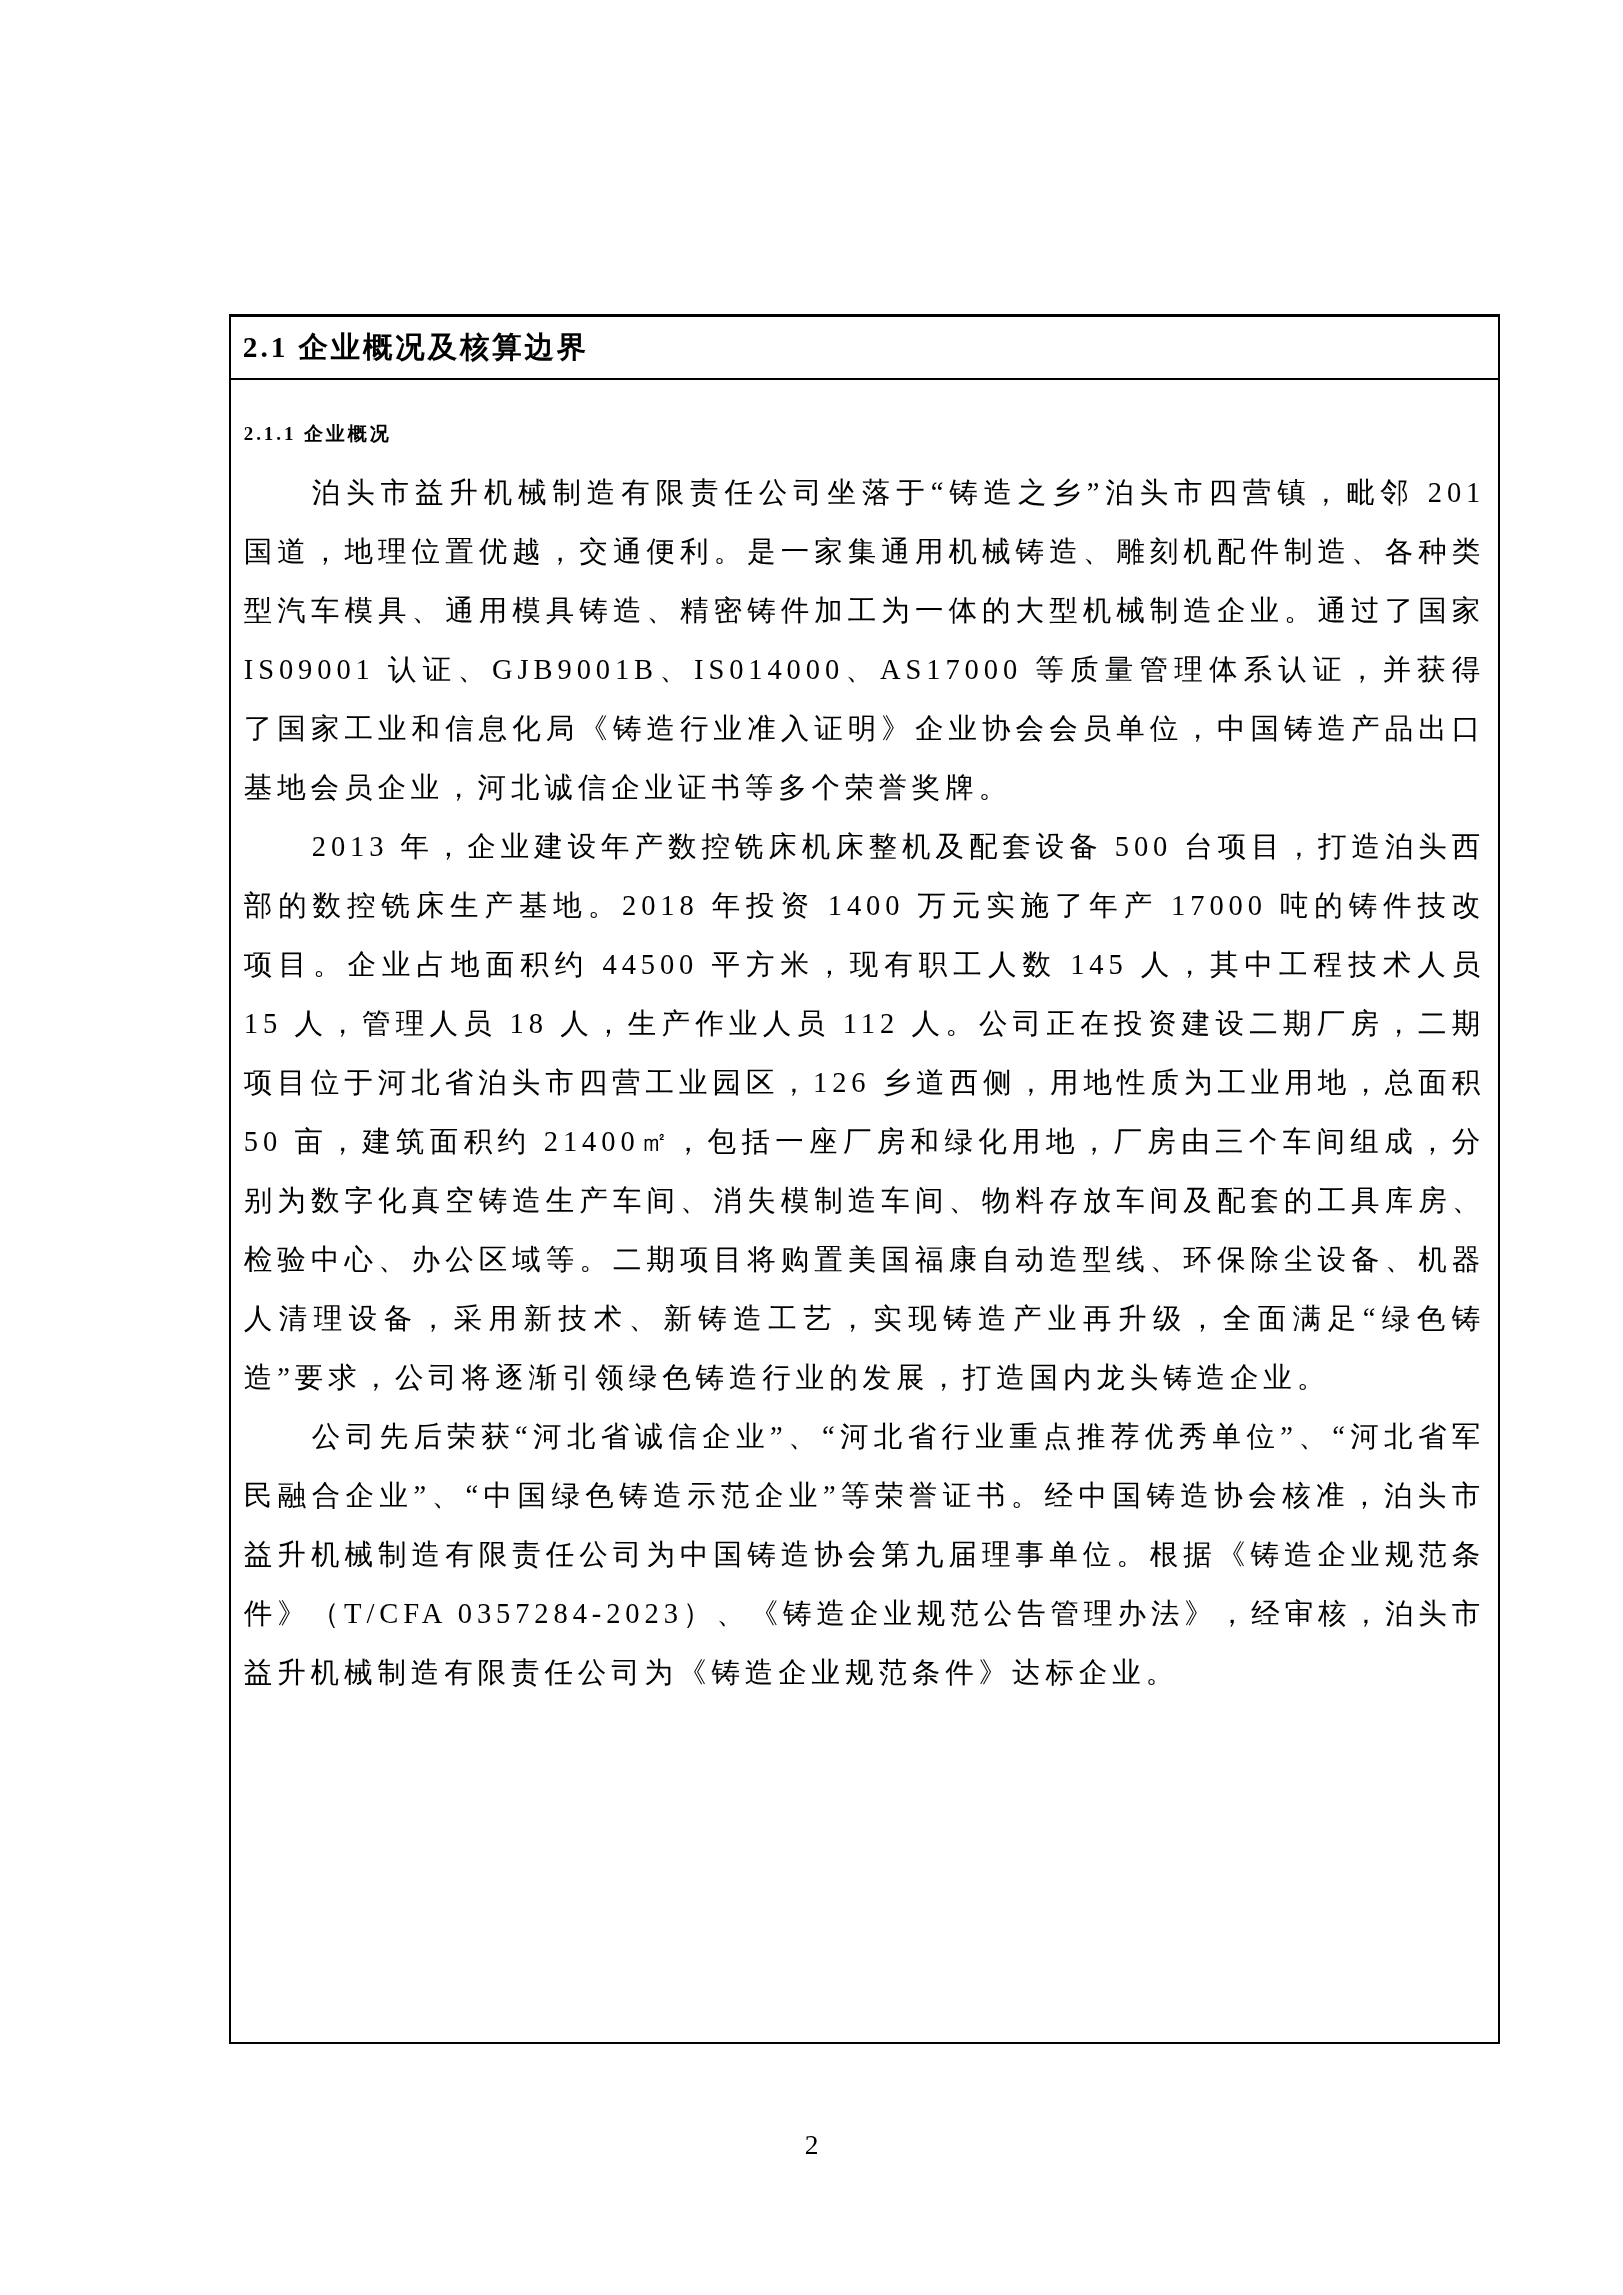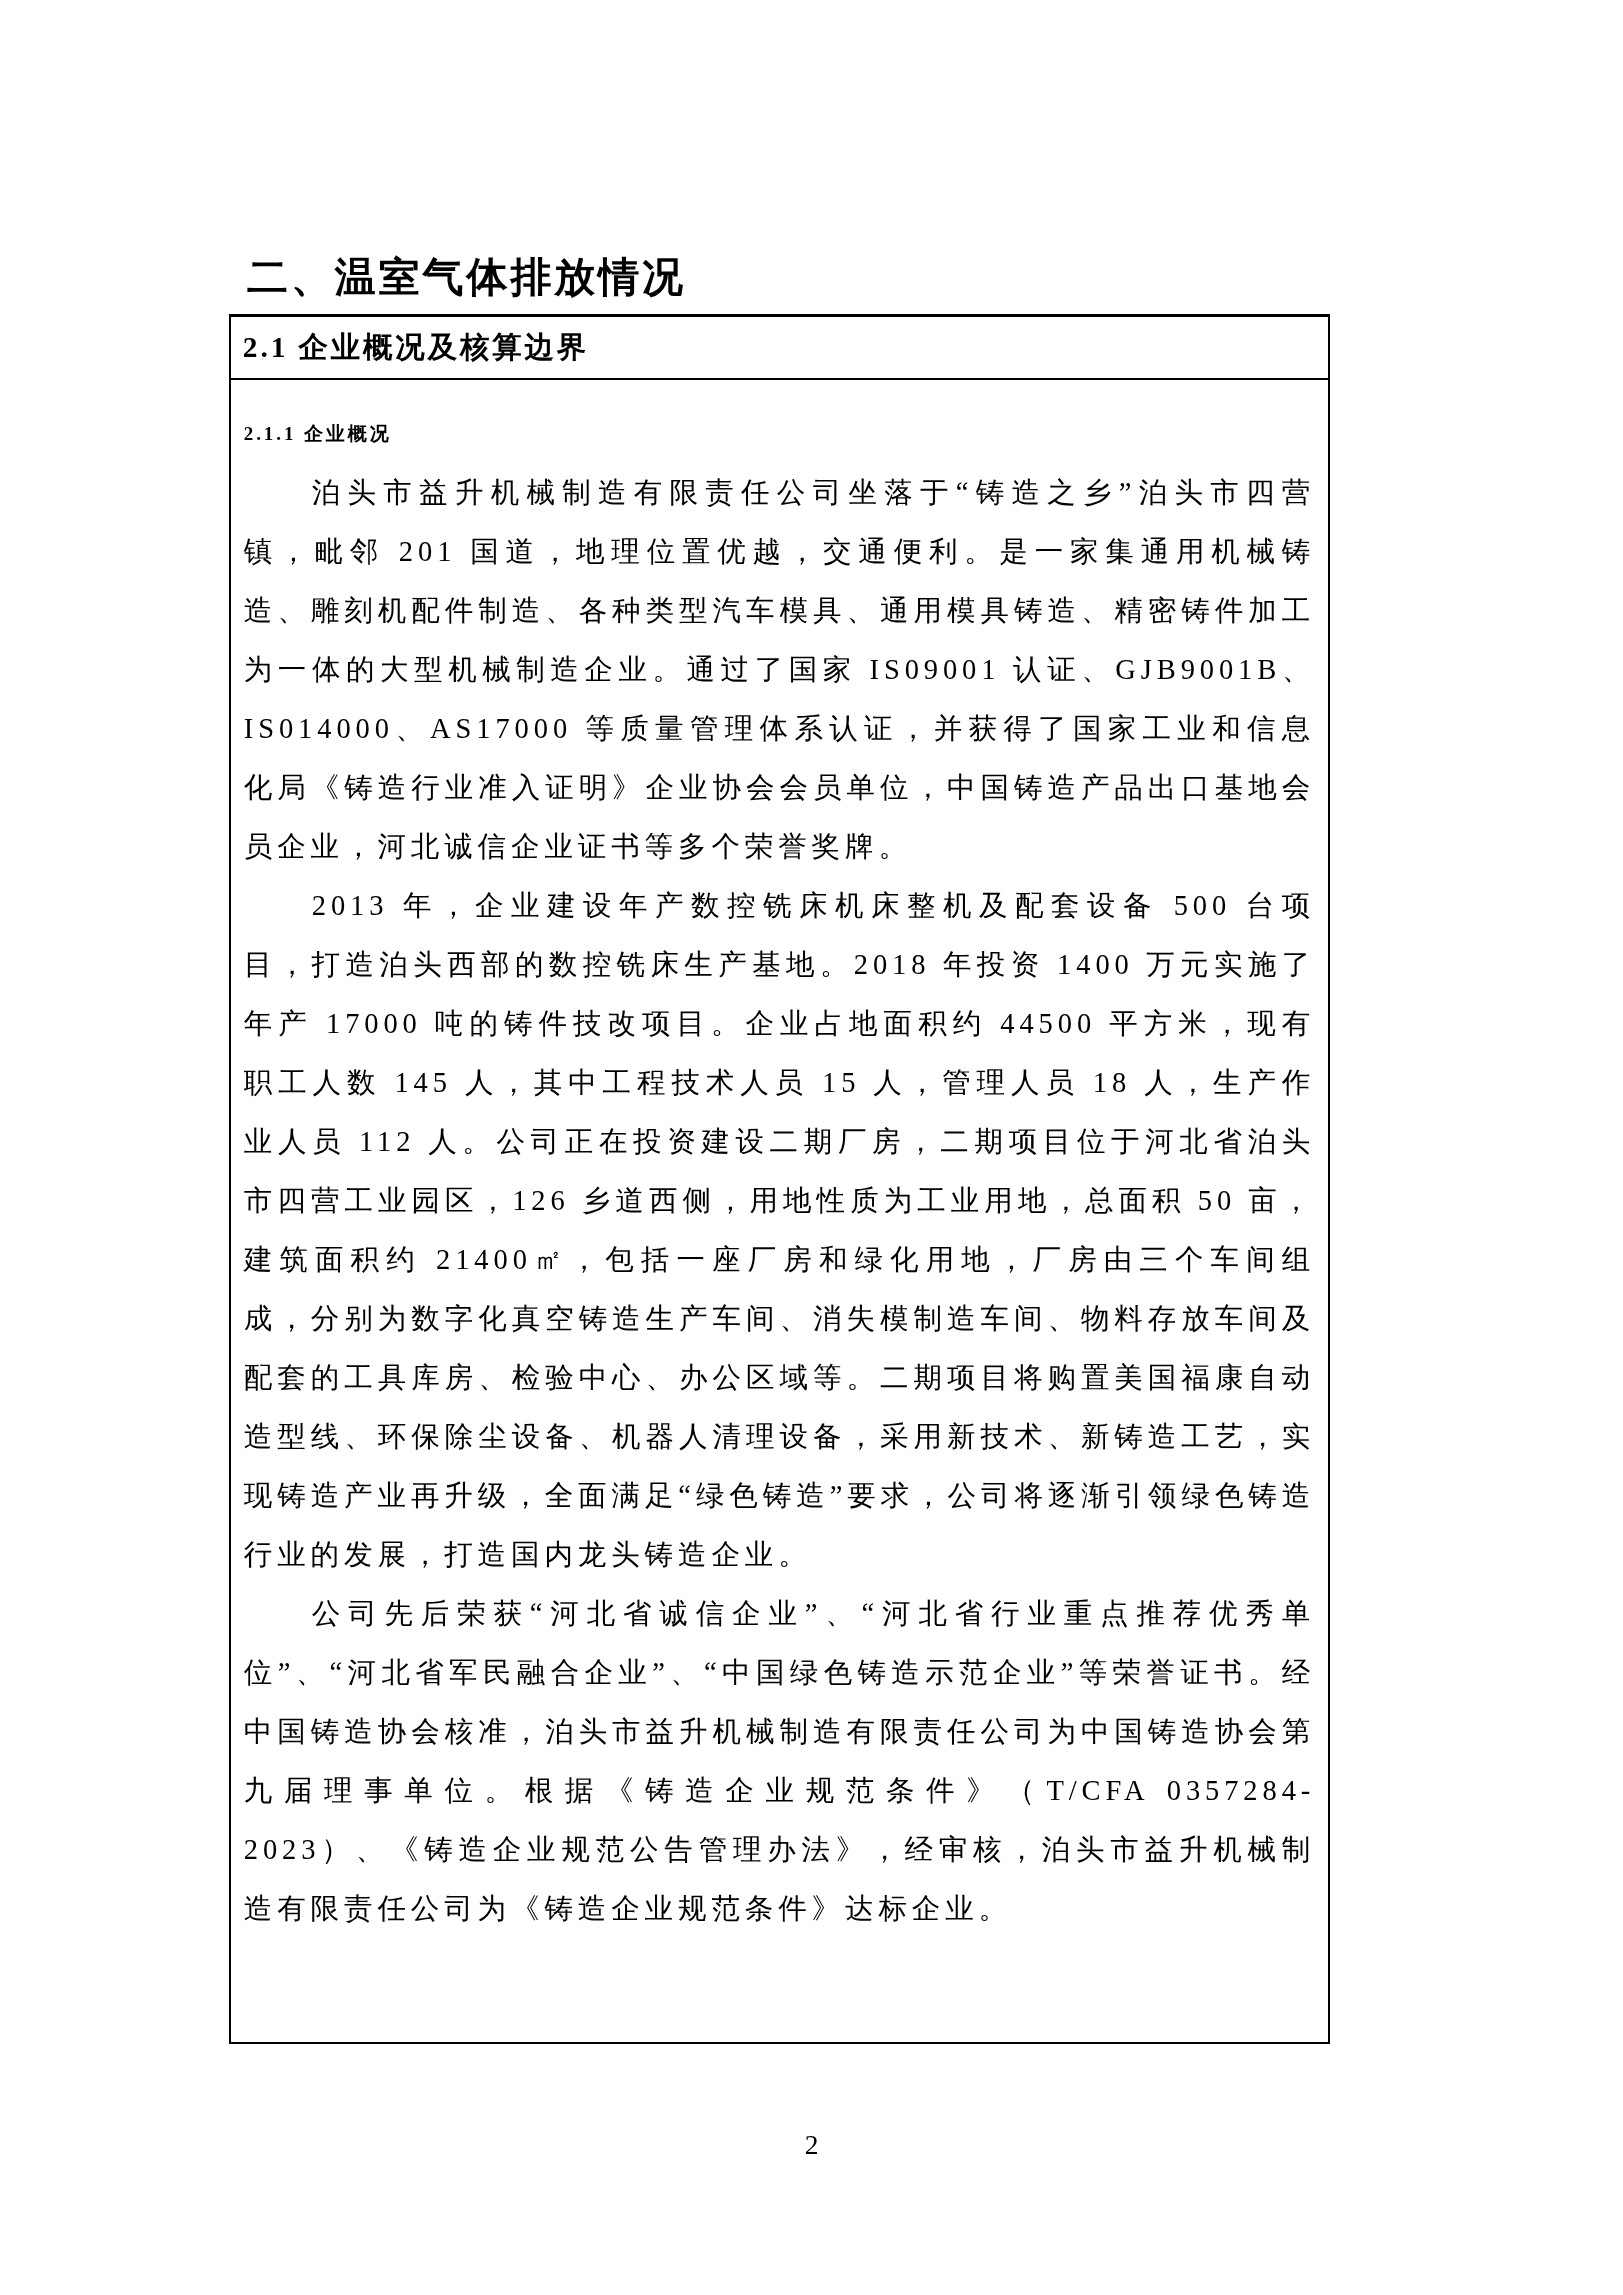--- a/index.html
+++ b/index.html
@@ -22,21 +22,21 @@
     top: 223px;
     font-size: 41px;
     font-weight: 700;
     letter-spacing: 2.9px;
     white-space: nowrap;
   }
   .content-table {
     position: absolute;
     left: 229px;
     top: 314px;
-    width: 1101px;
+    width: 1271px;
     height: 1730px;
     border: 2px solid #000000;
     border-top-width: 3.9px;
     box-sizing: border-box;
     overflow: hidden;
   }
   .table-header-row {
     height: 63px;
     border-bottom: 2px solid #000000;
     display: flex;
@@ -75,21 +75,20 @@
     width: 100%;
     text-align: center;
     font-size: 27.5px;
   }
 </style>
 </head>
 <body>
 
 <div class="page">
 
-  <h1 class="doc-title">二、温室气体排放情况</h1>
 
   <div class="content-table">
 
     <div class="table-header-row">
       <span class="table-header-label">2.1 企业概况及核算边界</span>
     </div>
 
     <div class="table-body">
 
       <h2 class="sub-heading">2.1.1 企业概况</h2>

